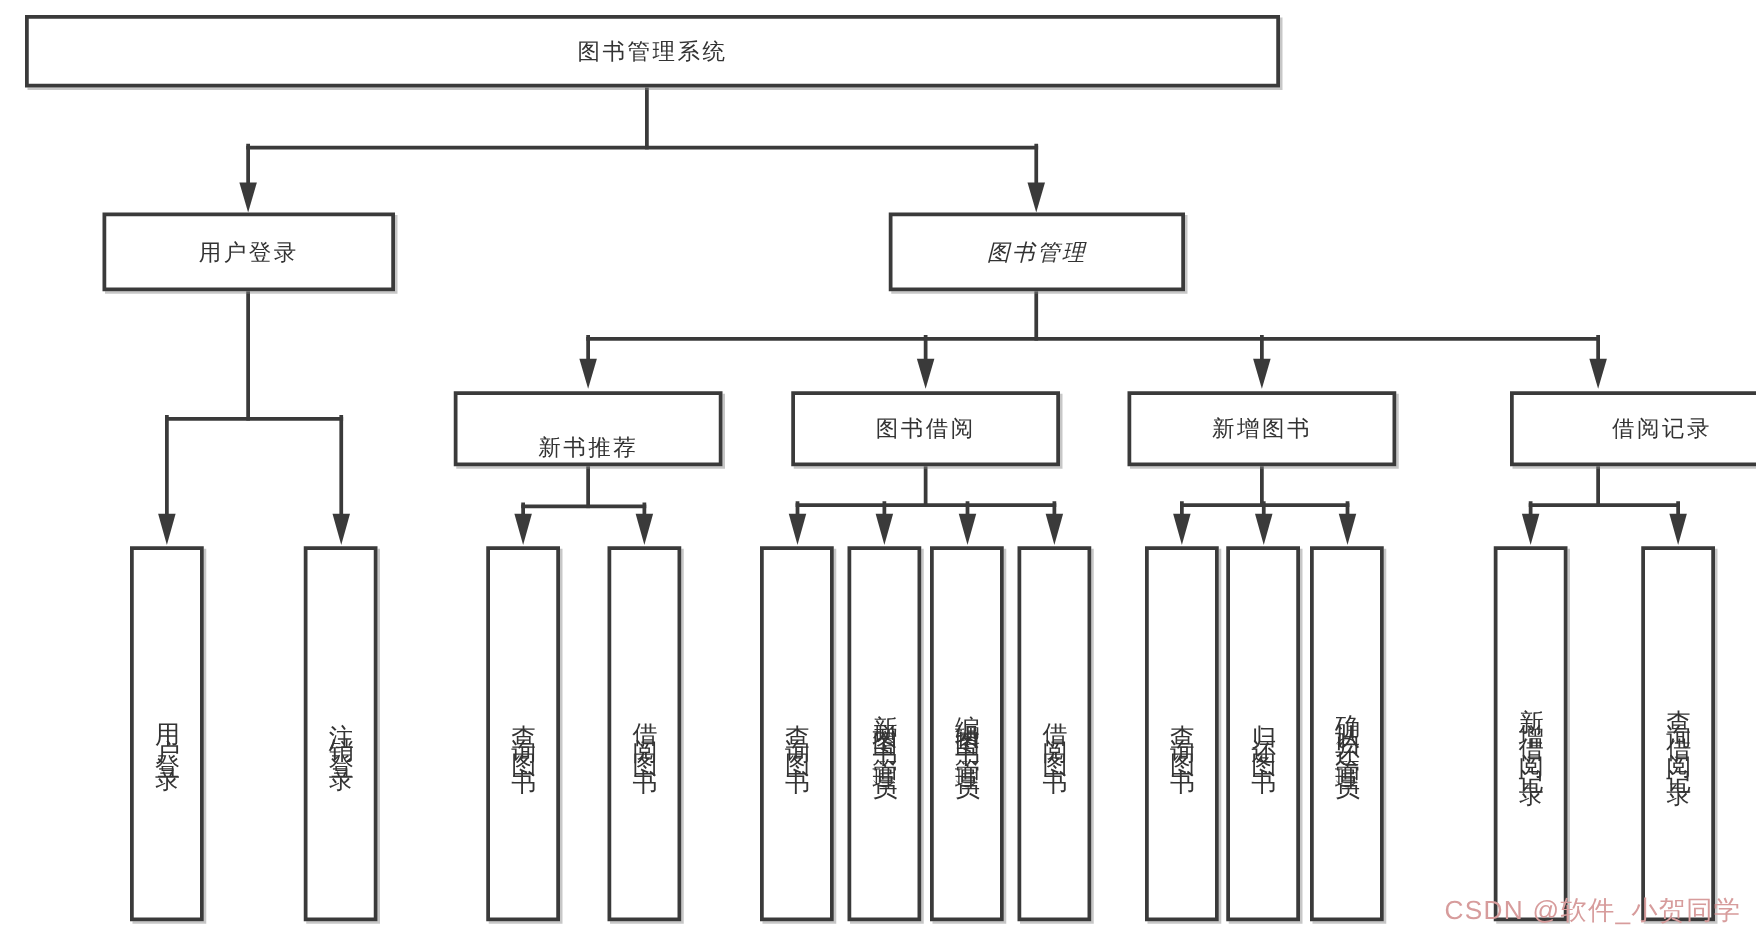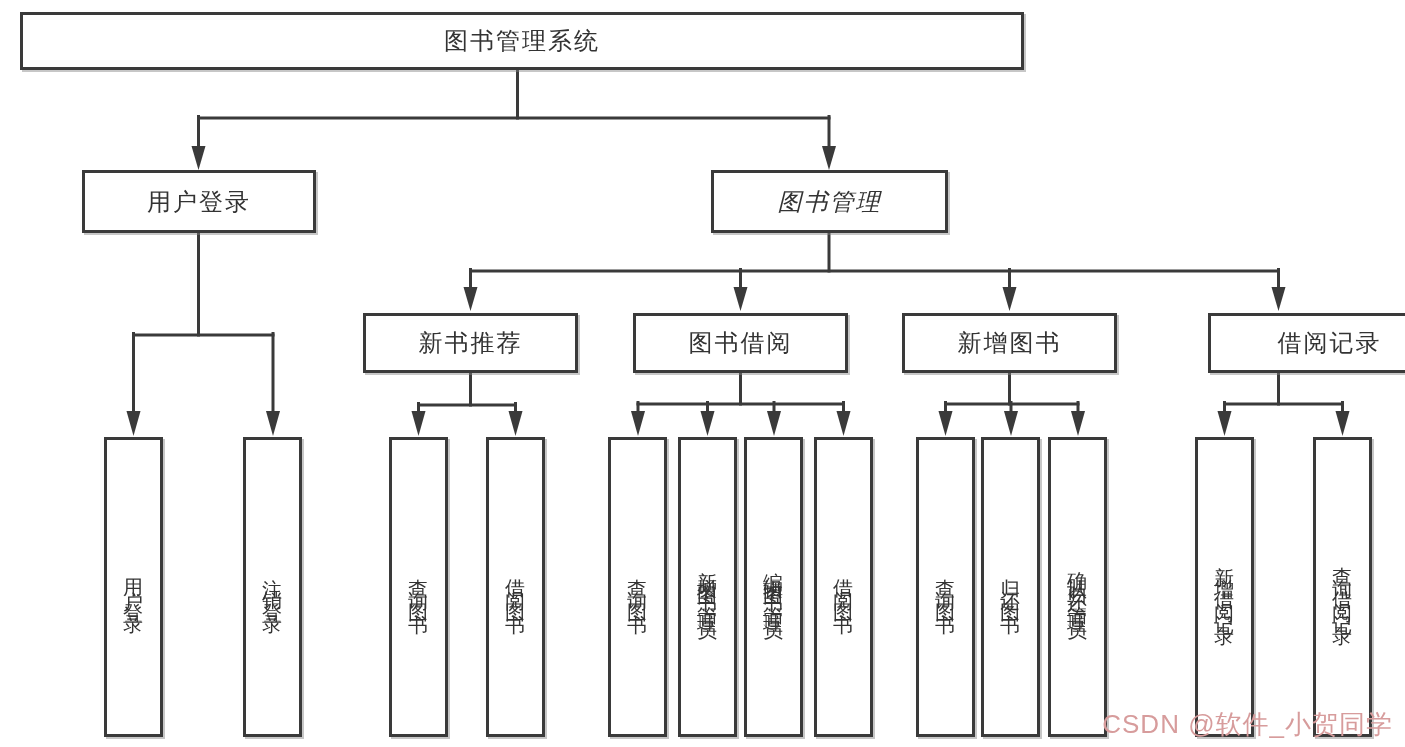--- a/index.html
+++ b/index.html
@@ -36,53 +36,53 @@
     box-sizing: border-box;
     border: 3px solid #3a3a3a;
     background: #ffffff;
     box-shadow: 2px 2px 0 rgba(130,130,130,0.45);
     display: flex;
     align-items: center;
     justify-content: center;
     color: #333333;
   }
   .node.h span {
-    font-size: 24px;
+    font-size: 18px;
     letter-spacing: 2px;
     white-space: nowrap;
   }
   .node.leaf span {
     writing-mode: vertical-rl;
     text-orientation: mixed;
     font-size: 20px;
     letter-spacing: 12px;
     line-height: 1;
   }
   .node.leaf.long span {
     letter-spacing: 7px;
   }
   
   .root   { left: 20px;   top: 12px;  width: 1004px; height: 58px; }
   .l2a    { left: 82px;   top: 170px; width: 234px;  height: 63px; }
   .l2b    { left: 711px;  top: 170px; width: 237px;  height: 63px; font-style: italic; }
-  .l3a    { left: 363px;  top: 313px; width: 215px;  height: 60px; }
+  .l3a    { left: 363px;  top: 313px; width: 215px;  height: 60px; align-items: flex-end; }
   .l3b    { left: 633px;  top: 313px; width: 215px;  height: 60px; }
   .l3c    { left: 902px;  top: 313px; width: 215px;  height: 60px; }
   .l3d    { left: 1208px; top: 313px; width: 215px;  height: 60px; padding-left: 28px; }
   .leaf   { top: 437px; width: 59px; height: 300px; }
   .a1 { left: 104px; }  .a2 { left: 243px; }
   .b1 { left: 389px; }  .b2 { left: 486px; }
   .c1 { left: 608px; }  .c2 { left: 678px; } .c3 { left: 744px; } .c4 { left: 814px; }
   .d1 { left: 916px; }  .d2 { left: 981px; } .d3 { left: 1048px; }
   .e1 { left: 1195px; } .e2 { left: 1313px; }
   .watermark {
     position: absolute;
     right: 12px;
     bottom: 5px;
-    font-size: 26px;
+    font-size: 21px;
     letter-spacing: 1px;
     color: #d79c9c;
     white-space: nowrap;
   }
 </style>
 </head>
 <body>
 
 <div class="canvas">
 

